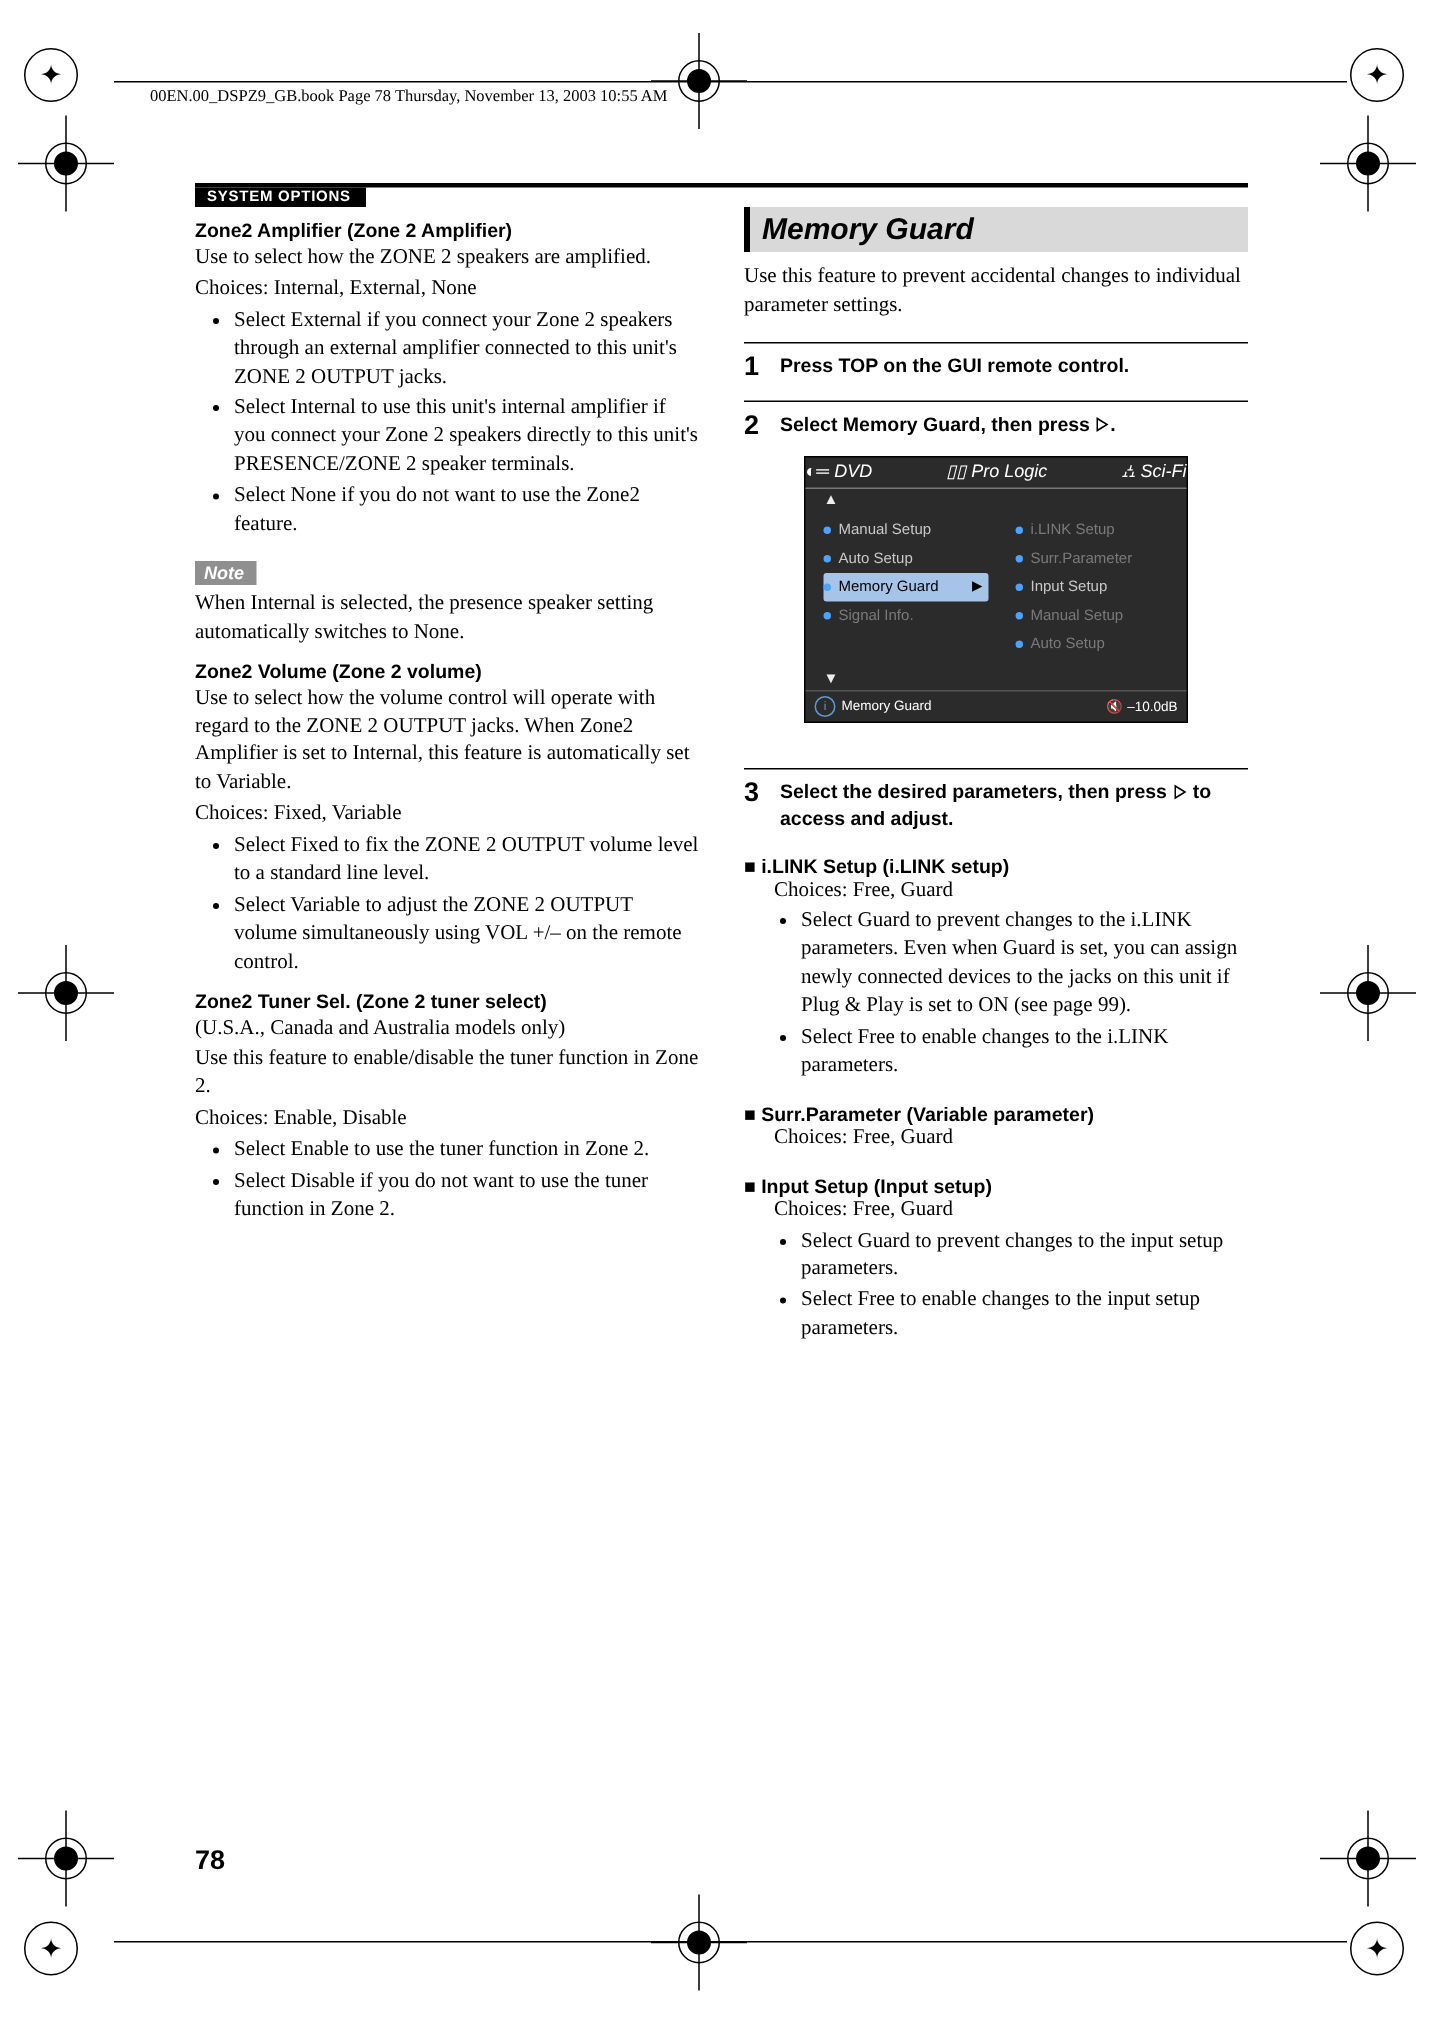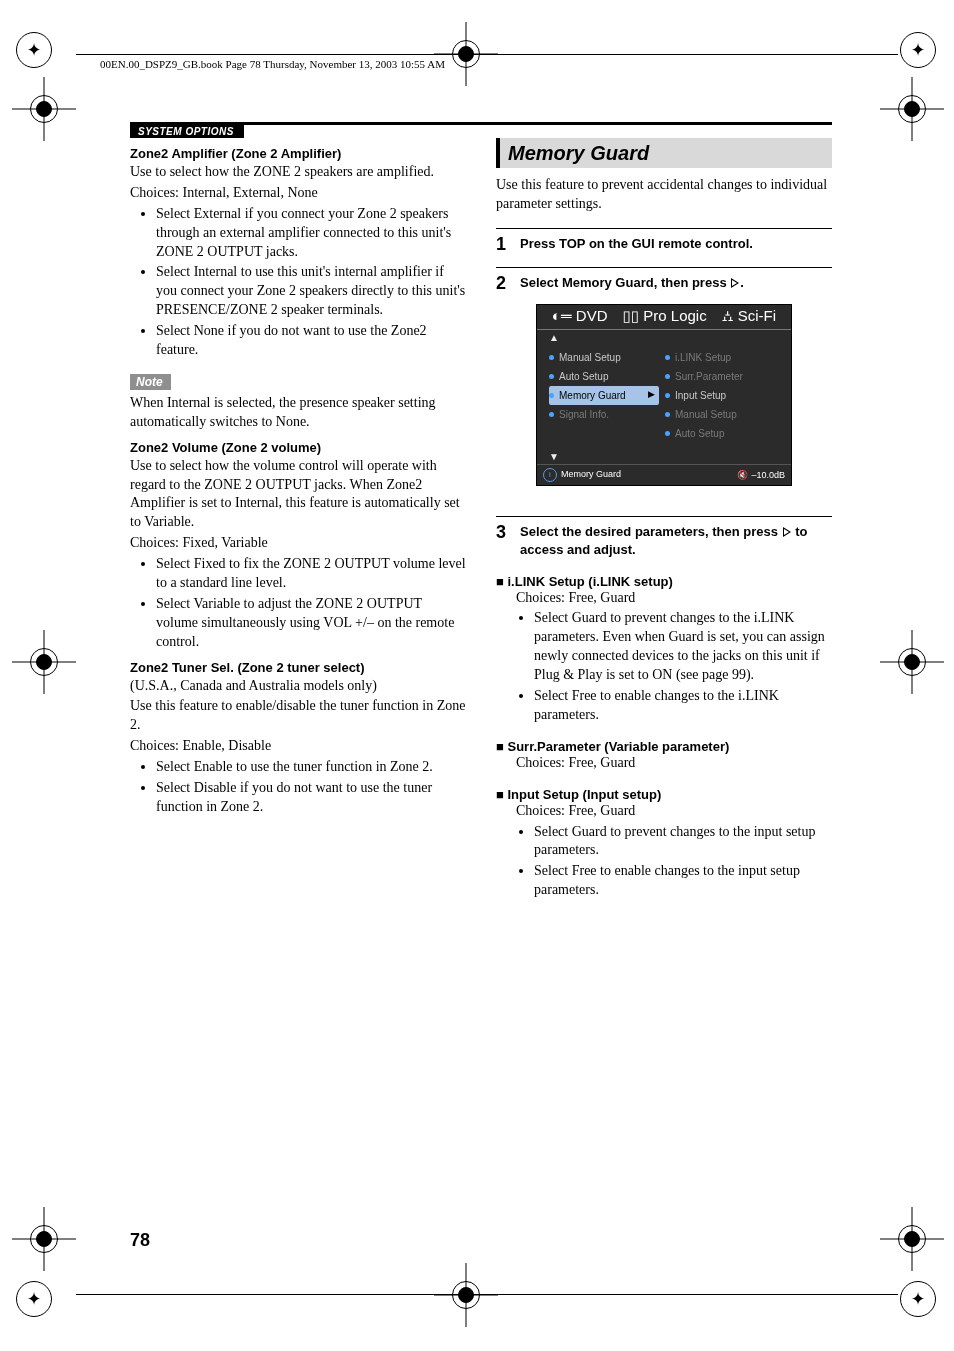--- a/index.html
+++ b/index.html
@@ -214,36 +214,37 @@
     margin: 12px auto 0 auto;
     background: #2b2b2b;
     border: 1px solid #000;
     font-family: Arial, sans-serif;
     font-size: 10px;
     color: #fff;
   }
   .gui-top {
     display: flex;
     justify-content: space-between;
-    padding: 2px 15px;
+    padding: 2px 0;
     border-bottom: 1px solid #777;
-    font-size: 15px;
+    font-size: 12px;
+    font-style: italic;
   }
   .gui-body {
     padding: 4px 6px 2px 6px;
     position: relative;
     height: 128px;
   }
   .gui-col {
     position: absolute;
     top: 18px;
     width: 110px;
   }
   .gui-col.left { left: 12px; }
-  .gui-col.right { left: 128px; }
+  .gui-col.right { left: 140px; }
   .gui-item {
     padding: 4px 2px 4px 10px;
     position: relative;
     color: #c8c8c8;
     white-space: nowrap;
   }
   .gui-item.dim { color: #7a7a7a; }
   .gui-item::before {
     content: "";
     position: absolute;
@@ -339,21 +340,21 @@
   </div>
 <div class="crop-line-top"></div>
 <div class="crop-line-bottom"></div>
 
 <div class="header-text">00EN.00_DSPZ9_GB.book  Page 78  Thursday, November 13, 2003  10:55 AM</div>
 
 <div class="content">
 
   <div class="black-rule-wide"></div>
   <div style="display:flex">
-      <div class="section-bar-inner" style="background:#000;color:#fff;font-family:Arial;font-weight:bold;font-style:italic;font-size:10px;padding:1px 10px 1px 8px;letter-spacing:0.5px">SYSTEM OPTIONS</div>
+      <div class="section-bar-inner" style="background:#000;color:#fff;font-family:Arial;font-weight:bold;font-size:10px;padding:1px 10px 1px 8px;letter-spacing:0.5px">SYSTEM OPTIONS</div>
     </div>
 
   <div class="cols">
 
     <div class="col">
       <div class="subhead">Zone2 Amplifier (Zone 2 Amplifier)</div>
       <p>Use to select how the ZONE 2 speakers are amplified.</p>
       <p>Choices: Internal, External, None</p>
       <ul>
         <li>Select External if you connect your Zone 2 speakers through an external amplifier connected to this unit's ZONE 2 OUTPUT jacks.</li>

